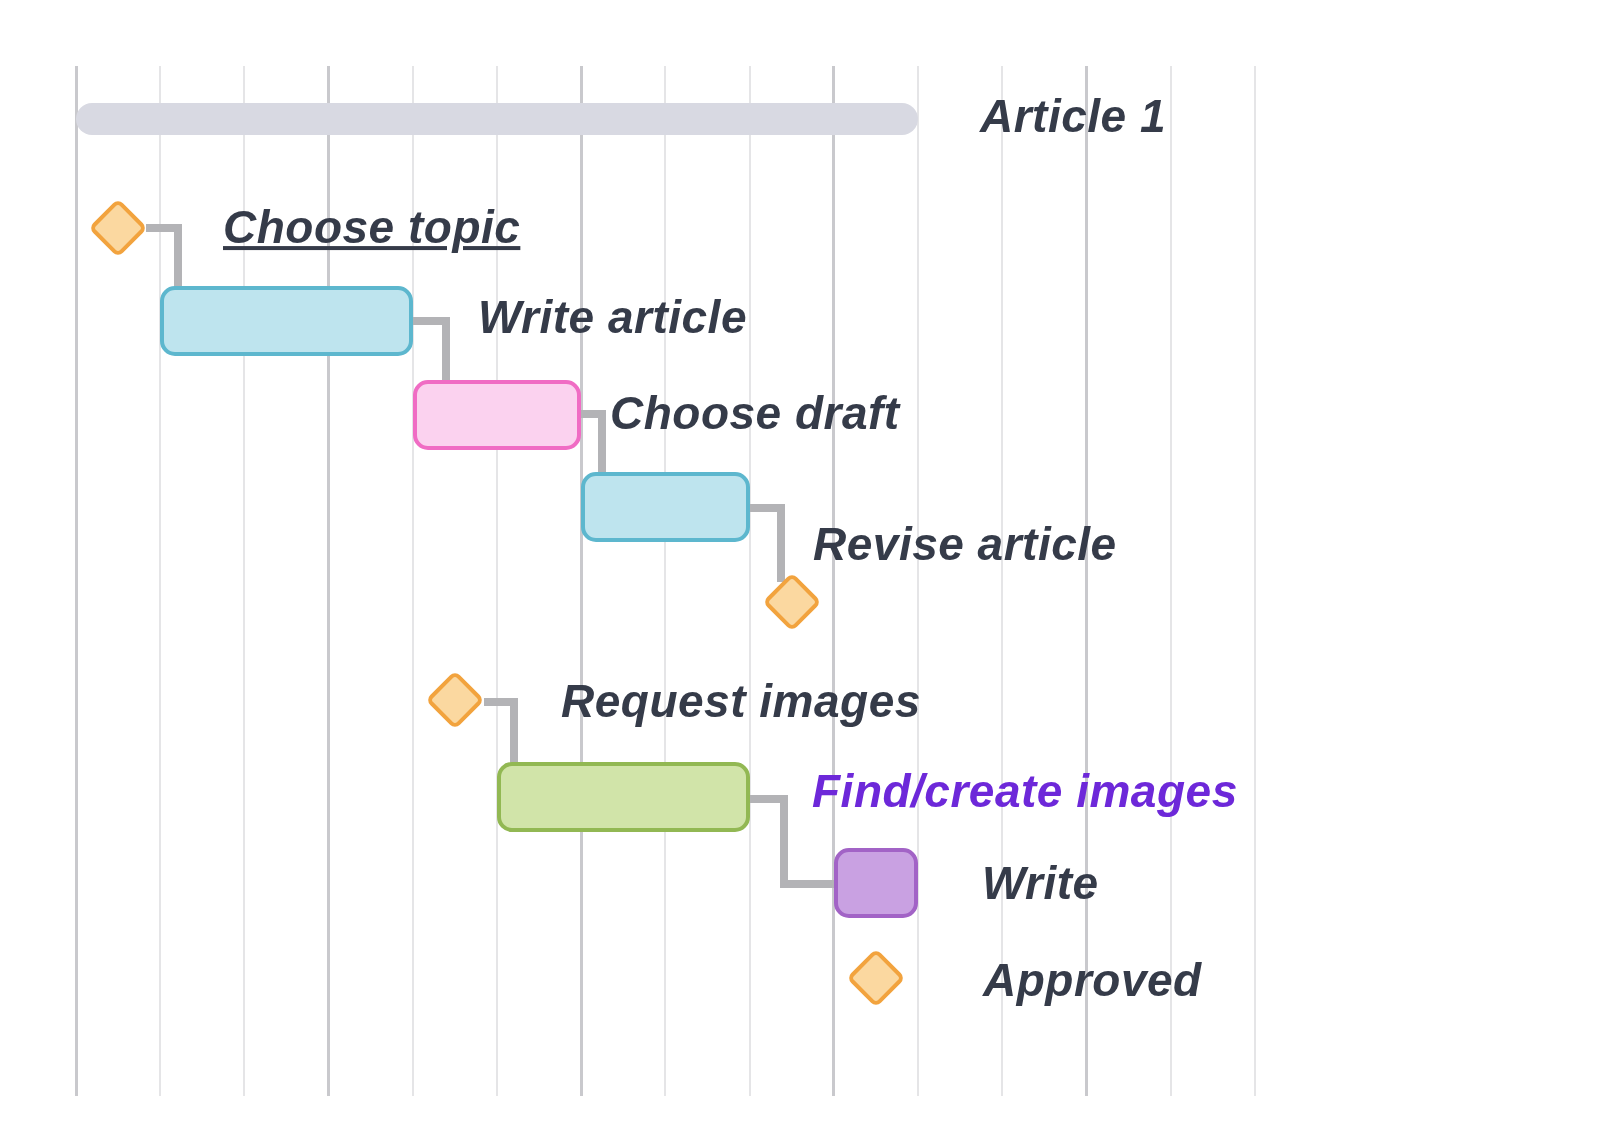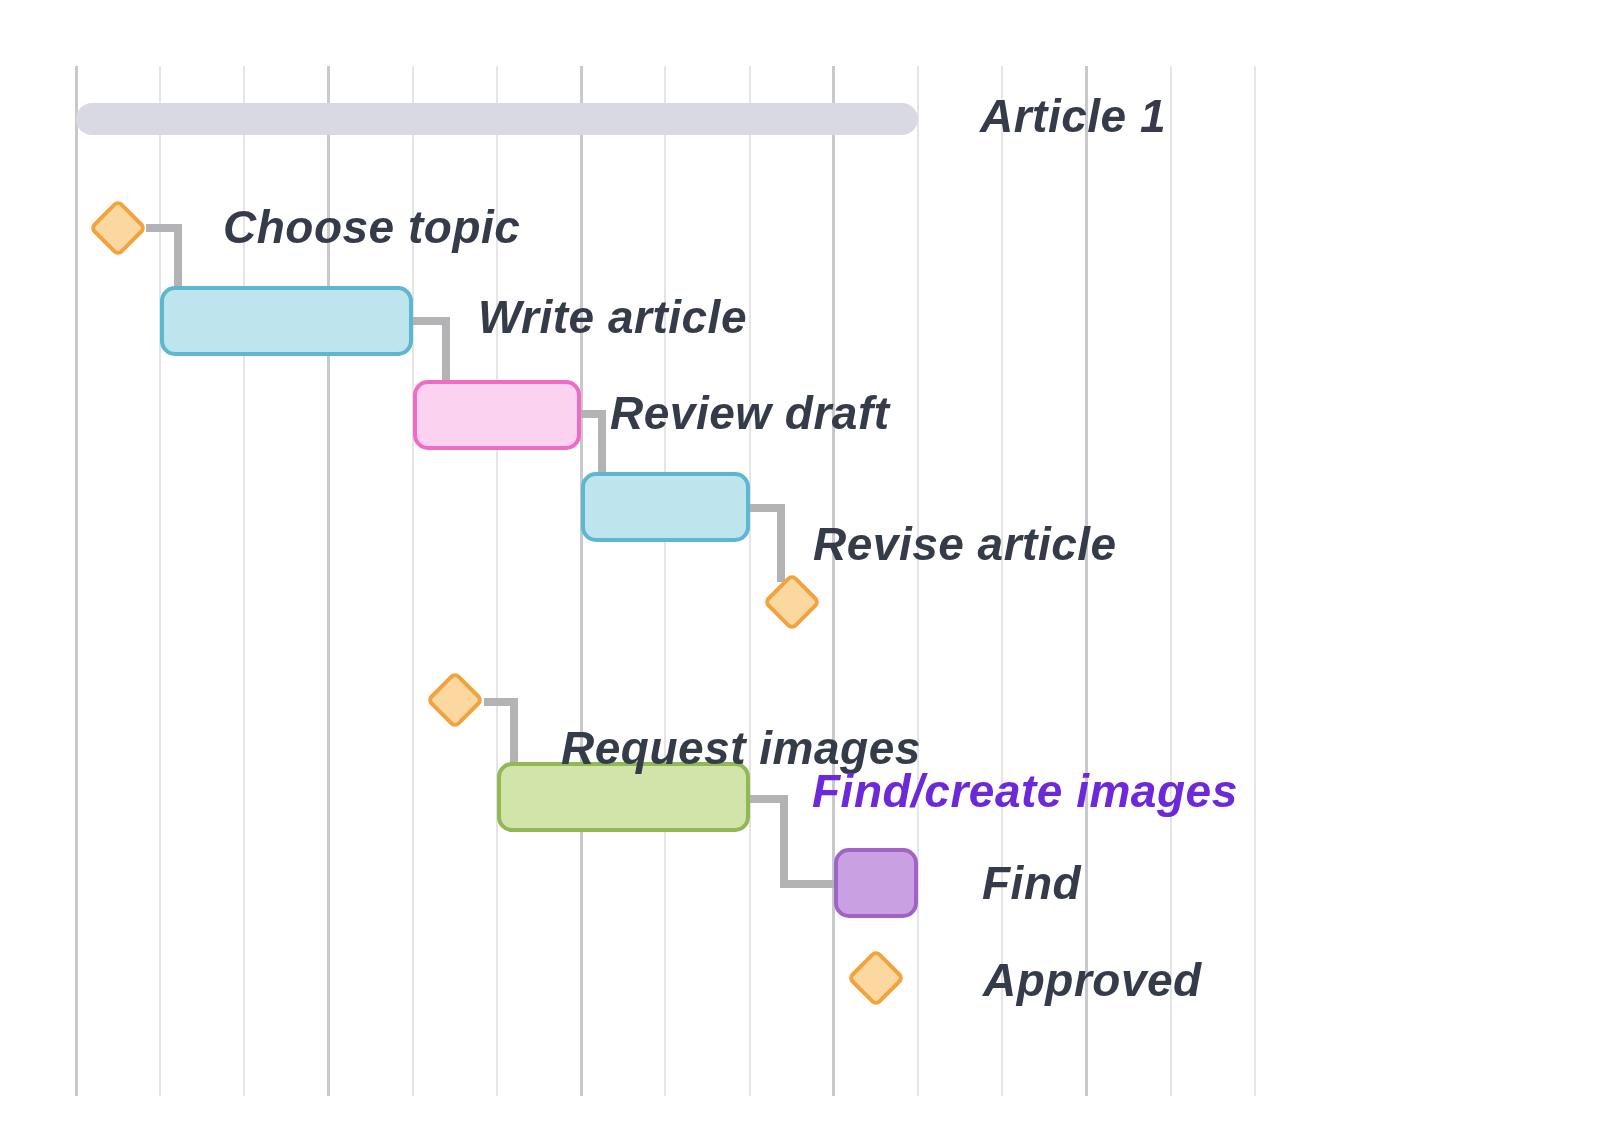--- a/index.html
+++ b/index.html
@@ -96,22 +96,22 @@
       <div class="task-bar" style="left: 412.8px; top: 380px; width: 168.4px; height: 70px; background: rgb(251, 210, 239); border: 4px solid rgb(240, 108, 196);"></div>
       <div class="task-bar" style="left: 581.2px; top: 472px; width: 168.4px; height: 70px; background: rgb(190, 228, 238); border: 4px solid rgb(93, 183, 206);"></div>
       <div class="milestone" style="left: 770.7px; top: 581px; width: 42px; height: 42px; background: rgb(251, 216, 160); border: 4px solid rgb(242, 163, 62);"></div>
       <div class="milestone" style="left: 433.9px; top: 679px; width: 42px; height: 42px; background: rgb(251, 216, 160); border: 4px solid rgb(242, 163, 62);"></div>
       <div class="task-bar" style="left: 497px; top: 762px; width: 252.6px; height: 70px; background: rgb(209, 228, 169); border: 4px solid rgb(146, 184, 83);"></div>
       <div class="task-bar" style="left: 833.8px; top: 848px; width: 84.2px; height: 70px; background: rgb(201, 161, 226); border: 4px solid rgb(162, 99, 198);"></div>
       <div class="milestone" style="left: 854.9px; top: 957px; width: 42px; height: 42px; background: rgb(251, 216, 160); border: 4px solid rgb(242, 163, 62);"></div>
     </div>
   <div class="layer" id="label-layer">
       <div class="task-label" style="left: 980px; top: 117px; color: rgb(53, 59, 73);">Article 1</div>
-      <div class="task-label" style="left: 223px; top: 228px; color: rgb(53, 59, 73);">Choose topic</div>
+      <div class="task-label" style="left: 223px; top: 228px; color: rgb(53, 59, 73); text-decoration: underline;">Choose topic</div>
       <div class="task-label" style="left: 478px; top: 318px; color: rgb(53, 59, 73);">Write article</div>
-      <div class="task-label" style="left: 610px; top: 414px; color: rgb(53, 59, 73);">Review draft</div>
+      <div class="task-label" style="left: 610px; top: 414px; color: rgb(53, 59, 73);">Choose draft</div>
       <div class="task-label" style="left: 813px; top: 509px; color: rgb(53, 59, 73); margin-top: 36px;">Revise article</div>
-      <div class="task-label" style="left: 561px; top: 702px; color: rgb(53, 59, 73); margin-top: 47px;">Request images</div>
+      <div class="task-label" style="left: 561px; top: 702px; color: rgb(53, 59, 73);">Request images</div>
       <div class="task-label" style="left: 812px; top: 792px; color: #6d28d9;">Find/create images</div>
-      <div class="task-label" style="left: 982px; top: 884px; color: rgb(53, 59, 73);">Find</div>
+      <div class="task-label" style="left: 982px; top: 884px; color: rgb(53, 59, 73);">Write</div>
       <div class="task-label" style="left: 983px; top: 981px; color: rgb(53, 59, 73);">Approved</div>
     </div>
 </div>
 
 </body></html>

